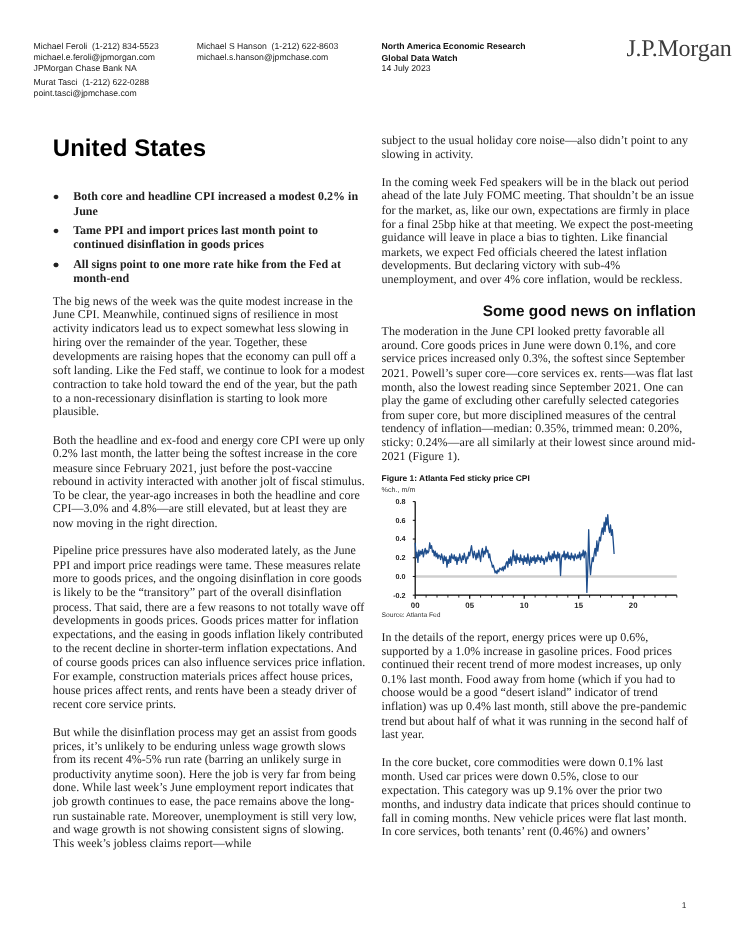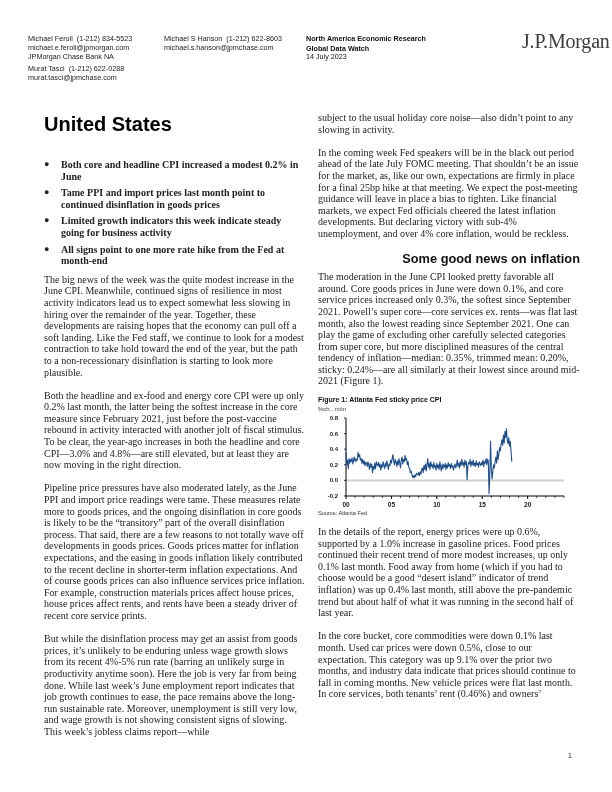--- a/index.html
+++ b/index.html
@@ -1,20 +1,20 @@
 <!DOCTYPE html>
 <html><head>
 <meta charset="utf-8">
 <style>
   html, body { margin:0; padding:0; background:#ffffff; }
   body { width:612px; height:792px; position:relative; overflow:hidden; color:#1a1a1a; }
   .contact { position:absolute; top:34px; font-family:"Liberation Sans", sans-serif; font-size:7.2px; line-height:9.2px; color:#222; }
   .contact div { white-space:nowrap; }
   .contact .gap { height:2px; }
-  .hdr-right { position:absolute; top:34px; left:306px; font-family:"Liberation Sans", sans-serif; font-size:7.2px; line-height:10px; color:#111; }
+  .hdr-right { position:absolute; top:34px; left:318px; font-family:"Liberation Sans", sans-serif; font-size:7.2px; line-height:10px; color:#111; }
   .hdr-right .b { font-weight:bold; }
   .logo { position:absolute; top:30px; left:522px; font-family:"Liberation Serif", serif; font-size:20px; color:#3c3c3c; letter-spacing:-0.2px; }
   .col-left { position:absolute; left:44px; top:112px; width:262px; }
   .col-right { position:absolute; left:318px; top:112px; width:262px; }
   h1.title { margin:0 0 23px 0; font-family:"Liberation Sans", sans-serif; font-size:20px; font-weight:bold; color:#000; line-height:24px; }
   ul.bullets { list-style:none; margin:0; padding:0; }
   ul.bullets li { position:relative; padding-left:17px; font-family:"Liberation Serif", serif; font-weight:bold; font-size:10px; line-height:11.6px; margin-bottom:5px; color:#222; }
   ul.bullets li .dot { position:absolute; left:0; top:0; font-family:"Liberation Sans", sans-serif; font-size:9px; }
   p.body { margin:0 0 11.6px 0; font-family:"Liberation Serif", serif; font-size:10px; line-height:11.6px; color:#222; text-align:left; }
   h2.sec { margin:2px 0 4px 0; font-family:"Liberation Sans", sans-serif; font-size:12.8px; font-weight:bold; color:#111; line-height:16px;text-align:right; }
@@ -27,42 +27,42 @@
 </style>
 </head>
 <body>
 
 <div class="contact" style="left:28px;">
   <div><span>Michael Feroli</span>&nbsp; <span>(1-212) 834-5523</span></div>
   <div>michael.e.feroli@jpmorgan.com</div>
   <div>JPMorgan Chase Bank NA</div>
   <div class="gap"></div>
   <div><span>Murat Tasci</span>&nbsp; <span>(1-212) 622-0288</span></div>
-  <div>murat.tasci@jpmchase.com</div>
+  <div>point.tasci@jpmchase.com</div>
 </div>
 
 <div class="contact" style="left:164px;">
   <div><span>Michael S Hanson</span>&nbsp; <span>(1-212) 622-8603</span></div>
   <div>michael.s.hanson@jpmchase.com</div>
 </div>
 
 <div class="hdr-right">
   <div class="b">North America Economic Research</div>
   <div class="b">Global Data Watch</div>
   <div style="margin-top:-2px;">14 July 2023</div>
 </div>
 
 <div class="logo">J.P.Morgan</div>
 
 <div class="col-left">
   <h1 class="title">United States</h1>
   <ul class="bullets">
     <li><span class="dot">●</span><span>Both core and headline CPI increased a modest 0.2% in June</span></li>
     <li><span class="dot">●</span><span>Tame PPI and import prices last month point to continued disinflation in goods prices</span></li>
-    <li><span class="dot">●</span><span>Limited growth indicators this week indicate steady going for business activity</span></li>
+    <li><span class="dot">●</span></li>
     <li><span class="dot">●</span><span>All signs point to one more rate hike from the Fed at month-end</span></li>
   </ul>
   <div style="height:2px"></div>
   <p class="body">The big news of the week was the quite modest increase in the June CPI. Meanwhile, continued signs of resilience in most activity indicators lead us to expect somewhat less slowing in hiring over the remainder of the year. Together, these developments are raising hopes that the economy can pull off a soft landing. Like the Fed staff, we continue to look for a modest contraction to take hold toward the end of the year, but the path to a non-recessionary disinflation is starting to look more plausible.</p>
   <p class="body">Both the headline and ex-food and energy core CPI were up only 0.2% last month, the latter being the softest increase in the core measure since February 2021, just before the post-vaccine rebound in activity interacted with another jolt of fiscal stimulus. To be clear, the year-ago increases in both the headline and core CPI—3.0% and 4.8%—are still elevated, but at least they are now moving in the right direction.</p>
   <p class="body">Pipeline price pressures have also moderated lately, as the June PPI and import price readings were tame. These measures relate more to goods prices, and the ongoing disinflation in core goods is likely to be the “transitory” part of the overall disinflation process. That said, there are a few reasons to not totally wave off developments in goods prices. Goods prices matter for inflation expectations, and the easing in goods inflation likely contributed to the recent decline in shorter-term inflation expectations. And of course goods prices can also influence services price inflation. For example, construction materials prices affect house prices, house prices affect rents, and rents have been a steady driver of recent core service prints.</p>
   <p class="body">But while the disinflation process may get an assist from goods prices, it’s unlikely to be enduring unless wage growth slows from its recent 4%-5% run rate (barring an unlikely surge in productivity anytime soon). Here the job is very far from being done. While last week’s June employment report indicates that job growth continues to ease, the pace remains above the long-run sustainable rate. Moreover, unemployment is still very low, and wage growth is not showing consistent signs of slowing. This week’s jobless claims report—while</p>
 </div>
 
 <div class="col-right">

